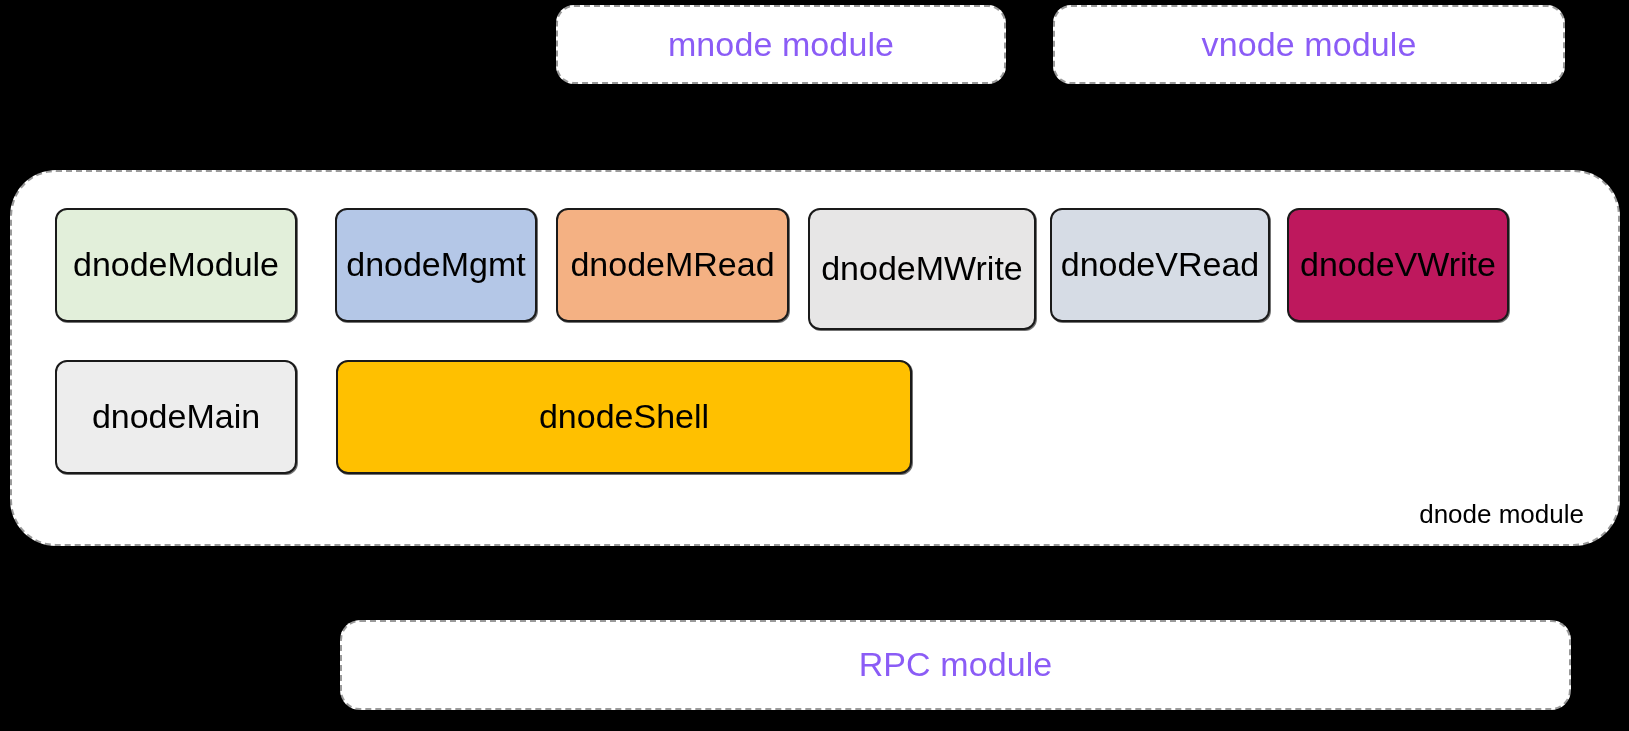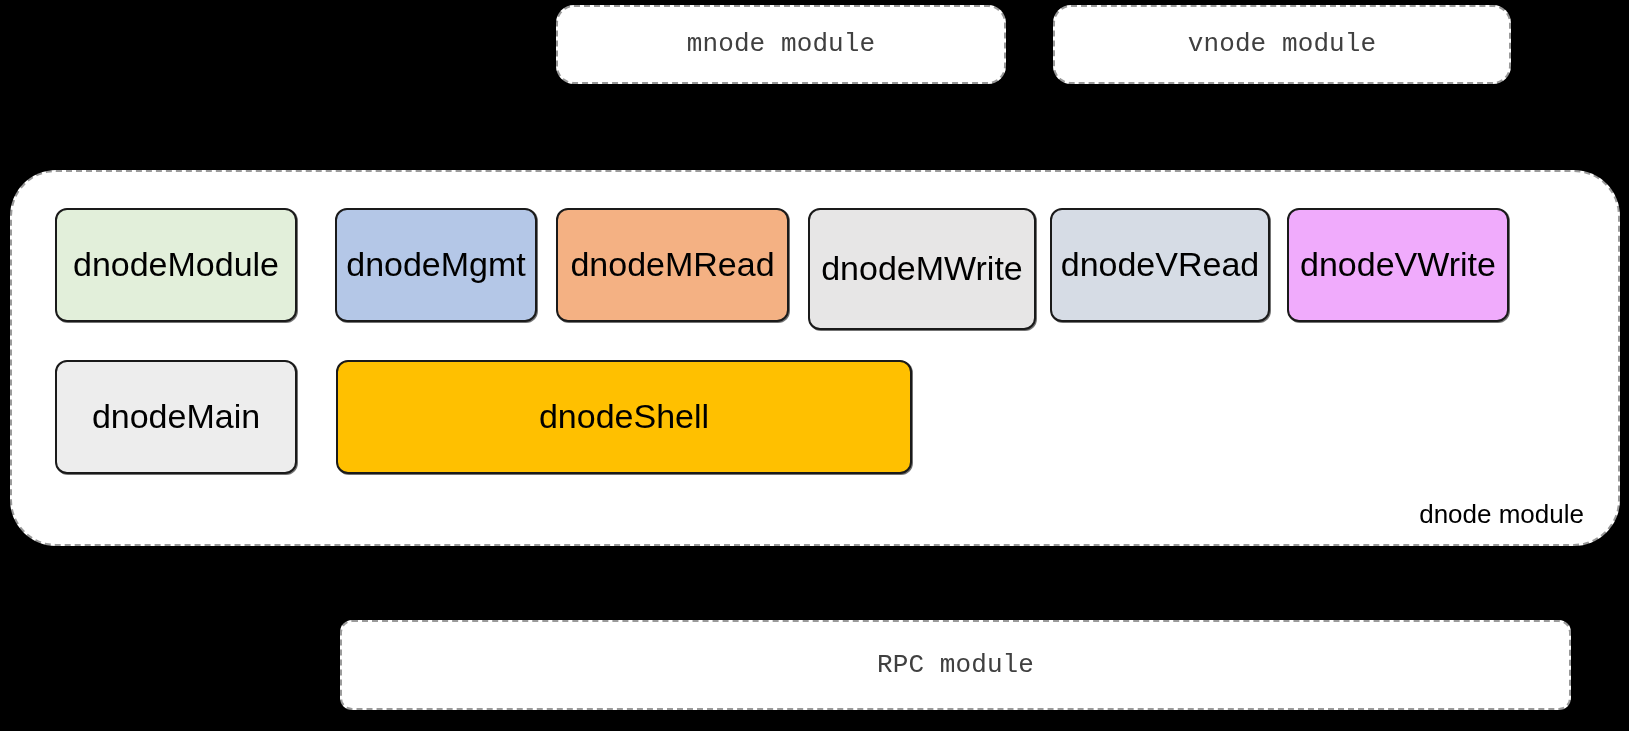--- a/index.html
+++ b/index.html
@@ -30,40 +30,39 @@
     position: absolute;
     background: #ffffff;
     border: 2px dashed #9a9a9a;
     border-radius: 18px;
     box-sizing: border-box;
     display: flex;
     align-items: center;
     justify-content: center;
   }
   .module-box .module-label {
-    font-size: 26px;
-    color: #404040;
+    font-size: 34px;
+    color: #8b5cf6;
     line-height: 1.1;
     letter-spacing: 0.1px;
     white-space: nowrap;
-    font-family: Liberation Mono, monospace;
   }
 
   #mnode-module {
     left: 556px;  top: 5px;
     width: 450px; height: 79px;
   }
   #vnode-module {
     left: 1053px; top: 5px;
-    width: 458px; height: 79px;
+    width: 512px; height: 79px;
   }
   #rpc-module {
     left: 340px;  top: 620px;
     width: 1231px; height: 90px;
-    border-radius: 12px;
+    border-radius: 20px;
   }
 
   
   #dnode-module {
     position: absolute;
     left: 10px; top: 170px;
     width: 1610px; height: 376px;
     background: #ffffff;
     border: 2px dashed #9a9a9a;
     border-radius: 46px;
@@ -158,21 +157,21 @@
   </div>
   <div id="box-dnodeMRead" class="comp-box" style="background: rgb(244, 177, 131); border-color: rgb(26, 26, 26);">
     <span>dnodeMRead</span>
   </div>
   <div id="box-dnodeMWrite" class="comp-box" style="background: rgb(231, 230, 230); border-color: rgb(26, 26, 26);">
     <span>dnodeMWrite</span>
   </div>
   <div id="box-dnodeVRead" class="comp-box" style="background: rgb(214, 220, 229); border-color: rgb(26, 26, 26);">
     <span>dnodeVRead</span>
   </div>
-  <div id="box-dnodeVWrite" class="comp-box" style="background: #f0abfc; border-color: rgb(26, 26, 26);">
+  <div id="box-dnodeVWrite" class="comp-box" style="background: #be185d; border-color: rgb(26, 26, 26);">
     <span>dnodeVWrite</span>
   </div>
 
   <div id="box-dnodeMain" class="comp-box" style="background: rgb(237, 237, 237); border-color: rgb(26, 26, 26);">
     <span>dnodeMain</span>
   </div>
   <div id="box-dnodeShell" class="comp-box" style="background: rgb(255, 192, 0); border-color: rgb(26, 26, 26);">
     <span>dnodeShell</span>
   </div>
 

